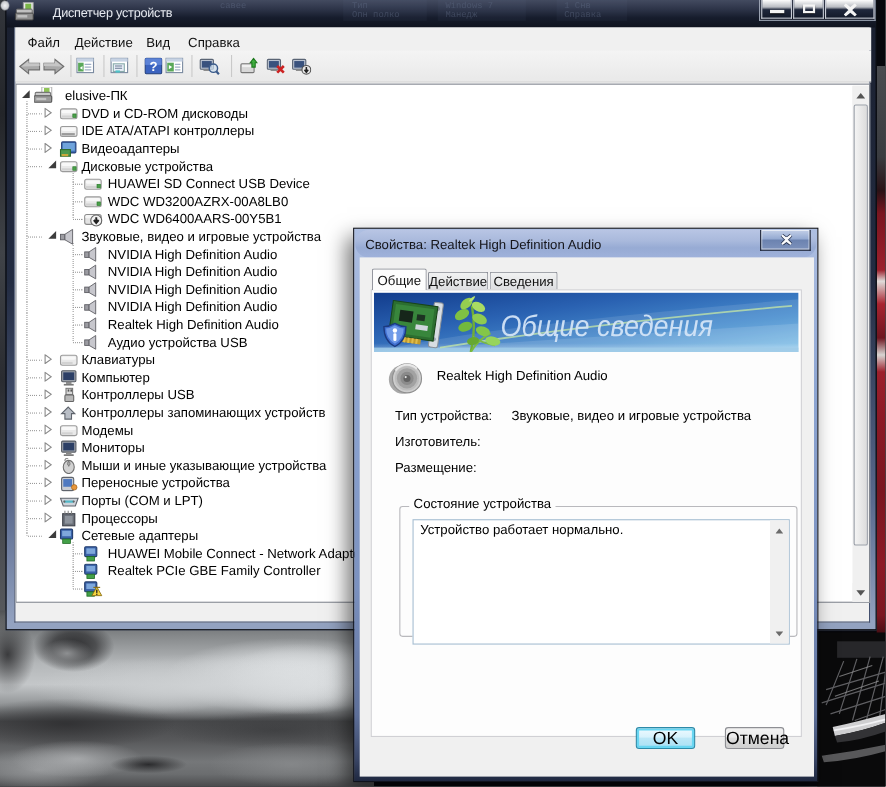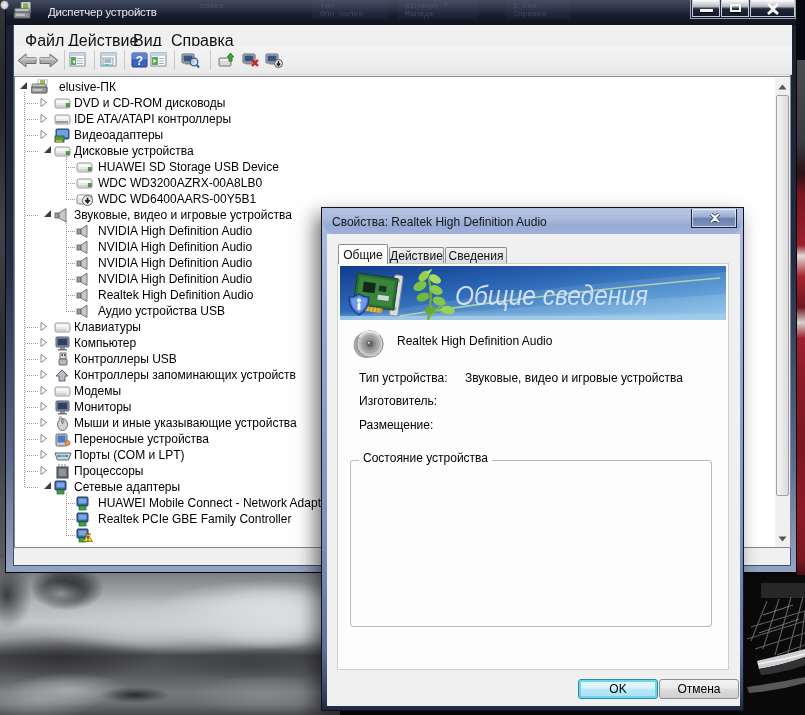--- a/index.html
+++ b/index.html
@@ -18,21 +18,21 @@
 
 
 #dm { position:absolute; left:5px; top:0; width:792px; height:573px;
   background:linear-gradient(180deg,#1d2435 0%, #242c40 30%, #3c4a6a 70%, #7c8cab 100%); }
 #dm-frame { position:absolute; inset:0; border:1px solid #050608;
   background:linear-gradient(180deg,#39415a 0%, #1a2030 4%, #232c42 45%, #5a6a8e 80%, #93a2c0 99%); }
 #dm-title { position:absolute; left:1px; top:0; width:790px; height:25px;
   background:linear-gradient(180deg,#434b60 0%, #2c3347 35%, #161c2c 65%, #10141f 100%); }
 #dm-title .txt { position:absolute; left:42px; top:6px; color:#e6e9ef; font-size:11.5px; letter-spacing:-.2px; }
 #dm-client { position:absolute; left:8px; top:25px; width:778px; height:541px; background:#f0f0f0; border:1px solid #43506e; border-top:none; }
-#menubar { position:absolute; left:0; top:0; width:778px; height:21px; background:#f0f0f0; color:#111; font-size:16px; }
+#menubar { position:absolute; left:0; top:0; width:778px; height:21px; background:#f0f0f0; color:#111; font-size:12px; }
 #menubar span { position:absolute; top:7px; }
 #toolbar { position:absolute; left:0; top:21px; width:778px; height:29px; background:linear-gradient(180deg,#f4f4f4,#e9e9e9); border-bottom:1px solid #d5d5d5; }
 .tbi { position:absolute; top:6px; }
 .tsep { position:absolute; top:4px; width:1px; height:20px; background:#c9c9c9; }
 #treewrap { position:absolute; left:0; top:51px; width:777px; height:472px; background:#fff; border:1px solid #828790; }
 .tt { position:absolute; font-size:12px; color:#000; white-space:nowrap; }
 .ti { position:absolute; }
 .dot-v { position:absolute; width:1px; background-image:repeating-linear-gradient(180deg,#9a9a9a 0 1px,transparent 1px 2px); }
 .dot-h { position:absolute; height:1px; background-image:repeating-linear-gradient(90deg,#9a9a9a 0 1px,transparent 1px 2px); }
 #vscroll { position:absolute; right:0; top:1px; width:15px; height:469px; background:#f0f0f0; }
@@ -56,26 +56,26 @@
   background:linear-gradient(180deg,#f1f2f2,#dcdde0); }
 #tab1 { left:11px; top:10px; width:50px; height:20px; background:#fdfdfd; z-index:3; }
 #tab2 { left:62px; top:13px; width:55px; height:17px; }
 #tab3 { left:118px; top:13px; width:62px; height:17px; }
 #tabpanel { position:absolute; left:10px; top:29px; width:392px; height:407px; background:#fdfdfd; border:1px solid #d0d0d4; }
 #banner { position:absolute; left:2px; top:2px; width:386px; height:54px; }
 #spk { position:absolute; left:14px; top:63px; }
 #devname { position:absolute; left:59px; top:70px; font-size:12px; color:#000; }
 .fl { position:absolute; left:21px; font-size:12px; color:#000; }
 .fv { position:absolute; left:127px; font-size:12px; color:#000; width:250px; }
-#grpbox { position:absolute; left:12px; top:196px; width:362px; height:167px; border:1px solid #b9b9bd; border-radius:3px; }
+#grpbox { position:absolute; left:25px; top:196px; width:362px; height:119px; border:1px solid #b9b9bd; border-radius:3px; }
 #grpbox .lbl { position:absolute; left:8px; top:-10px; background:#fdfdfd; padding:0 4px; font-size:12px; color:#000; }
 #statbox { position:absolute; left:11px; top:11px; width:343px; height:114px; background:#fff; border:1px solid #a5bdd1; }
 #statbox .txt { position:absolute; left:6px; top:1px; font-size:12px; color:#000; }
 #sbar2 { position:absolute; right:0; top:0; width:17px; height:112px; background:#f0f0f0; }
-.btn { position:absolute; top:445px; width:80px; height:20px; font-size:12px; color:#000; text-align:center; line-height:19px;
+.btn { position:absolute; top:427px; width:54px; height:20px; font-size:16px; color:#000; text-align:center; line-height:19px;
   border:1px solid #8e8f94; border-radius:3px; background:linear-gradient(180deg,#f2f2f2 0%,#ebebeb 45%,#dddddd 50%,#cfcfcf 100%); }
 #btn-ok { left:251px; border:1px solid #2c8aa8; box-shadow:inset 0 0 0 2px #69d6f2;
   background:linear-gradient(180deg,#eefaff 0%,#d7f2fc 45%,#bde8f7 50%,#a9e0f5 100%); }
 #btn-cancel { left:332px;text-align:center; }
 </style></head>
 <body>
 <div id="stage">
   <div style="position:absolute;left:0;top:0;width:5px;height:575px;background:linear-gradient(180deg,#33363c 0%,#232529 18%,#404348 40%,#2a2c31 60%,#4a4d52 85%,#5a5c60 100%)"></div>
   <div style="position:absolute;left:0;top:0;width:9px;height:10px;background:radial-gradient(closest-side,#f2f2f4,#caccd0 70%,rgba(200,202,206,0));z-index:40"></div>
 
@@ -298,21 +298,21 @@
             <rect x="12.2" y="7.6" width="3" height="3.2" fill="#4aa04a" stroke="#2a7a2a" stroke-width=".6"></rect>
           </svg>
 <div class="tt" style="left:59px;top:67px">Дисковые устройства</div>
 <div class="dot-h" style="left:51px;top:90px;width:9px"></div>
 <svg class="ti" style="left:61px;top:83px" width="18" height="15" viewBox="0 0 18 15">
             <rect x="1" y="3" width="15" height="9" rx="1.8" fill="#e9e9e9" stroke="#9a9a9a"></rect>
             <rect x="2" y="4" width="13" height="3" rx="1.5" fill="#f8f8f8"></rect>
             <rect x="2" y="9" width="10" height="2" fill="#d2d2d2"></rect>
             <rect x="12.2" y="7.6" width="3" height="3.2" fill="#4aa04a" stroke="#2a7a2a" stroke-width=".6"></rect>
           </svg>
-<div class="tt" style="left:83px;top:83px">HUAWEI SD Storage USB Device</div>
+<div class="tt" style="left:83px;top:83px">HUAWEI SD Connect USB Device</div>
 <div class="dot-h" style="left:51px;top:106px;width:9px"></div>
 <svg class="ti" style="left:61px;top:99px" width="18" height="15" viewBox="0 0 18 15">
             <rect x="1" y="3" width="15" height="9" rx="1.8" fill="#e9e9e9" stroke="#9a9a9a"></rect>
             <rect x="2" y="4" width="13" height="3" rx="1.5" fill="#f8f8f8"></rect>
             <rect x="2" y="9" width="10" height="2" fill="#d2d2d2"></rect>
             <rect x="12.2" y="7.6" width="3" height="3.2" fill="#4aa04a" stroke="#2a7a2a" stroke-width=".6"></rect>
           </svg>
 <div class="tt" style="left:83px;top:99px">WDC WD3200AZRX-00A8LB0</div>
 <div class="dot-h" style="left:51px;top:122px;width:9px"></div>
 <svg class="ti" style="left:61px;top:115px" width="18" height="15" viewBox="0 0 18 15">
@@ -614,20 +614,31 @@
           <circle cx="16.8" cy="15.8" r="1" fill="#e0e0e0"></circle>
           <path d="M7.5 10 A 13 13 0 0 1 27 8.2" stroke="#e8e8e8" stroke-width="1.8" fill="none"></path>
         </svg>
         <div id="devname">Realtek High Definition Audio</div>
         <div class="fl" style="top:107px">Тип устройства:</div>
         <div class="fv" style="top:107px">Звуковые, видео и игровые устройства</div>
         <div class="fl" style="top:130px">Изготовитель:</div>
         <div class="fl" style="top:154px">Размещение:</div>
         <div id="grpbox">
           <div class="lbl">Состояние устройства</div>
+          <div id="statbox">
+            <div class="txt">Устройство работает нормально.</div>
+            <div id="sbar2">
+              <svg style="position:absolute;left:5px;top:7px" width="7" height="6" viewBox="0 0 7 6">
+                  <path d="M0 5 L3.5 0.5 L7 5 Z" fill="#6b6b6b"></path>
+                </svg>
+              <svg style="position:absolute;left:5px;top:100px" width="7" height="6" viewBox="0 0 7 6">
+                  <path d="M0 1 L3.5 5.5 L7 1 Z" fill="#6b6b6b"></path>
+                </svg>
+            </div>
+          </div>
         </div>
       </div>
       <div class="btn" id="btn-ok">OK</div>
       <div class="btn" id="btn-cancel">Отмена</div>
     </div>
   </div>
 
 </div>
 
 </body></html>

